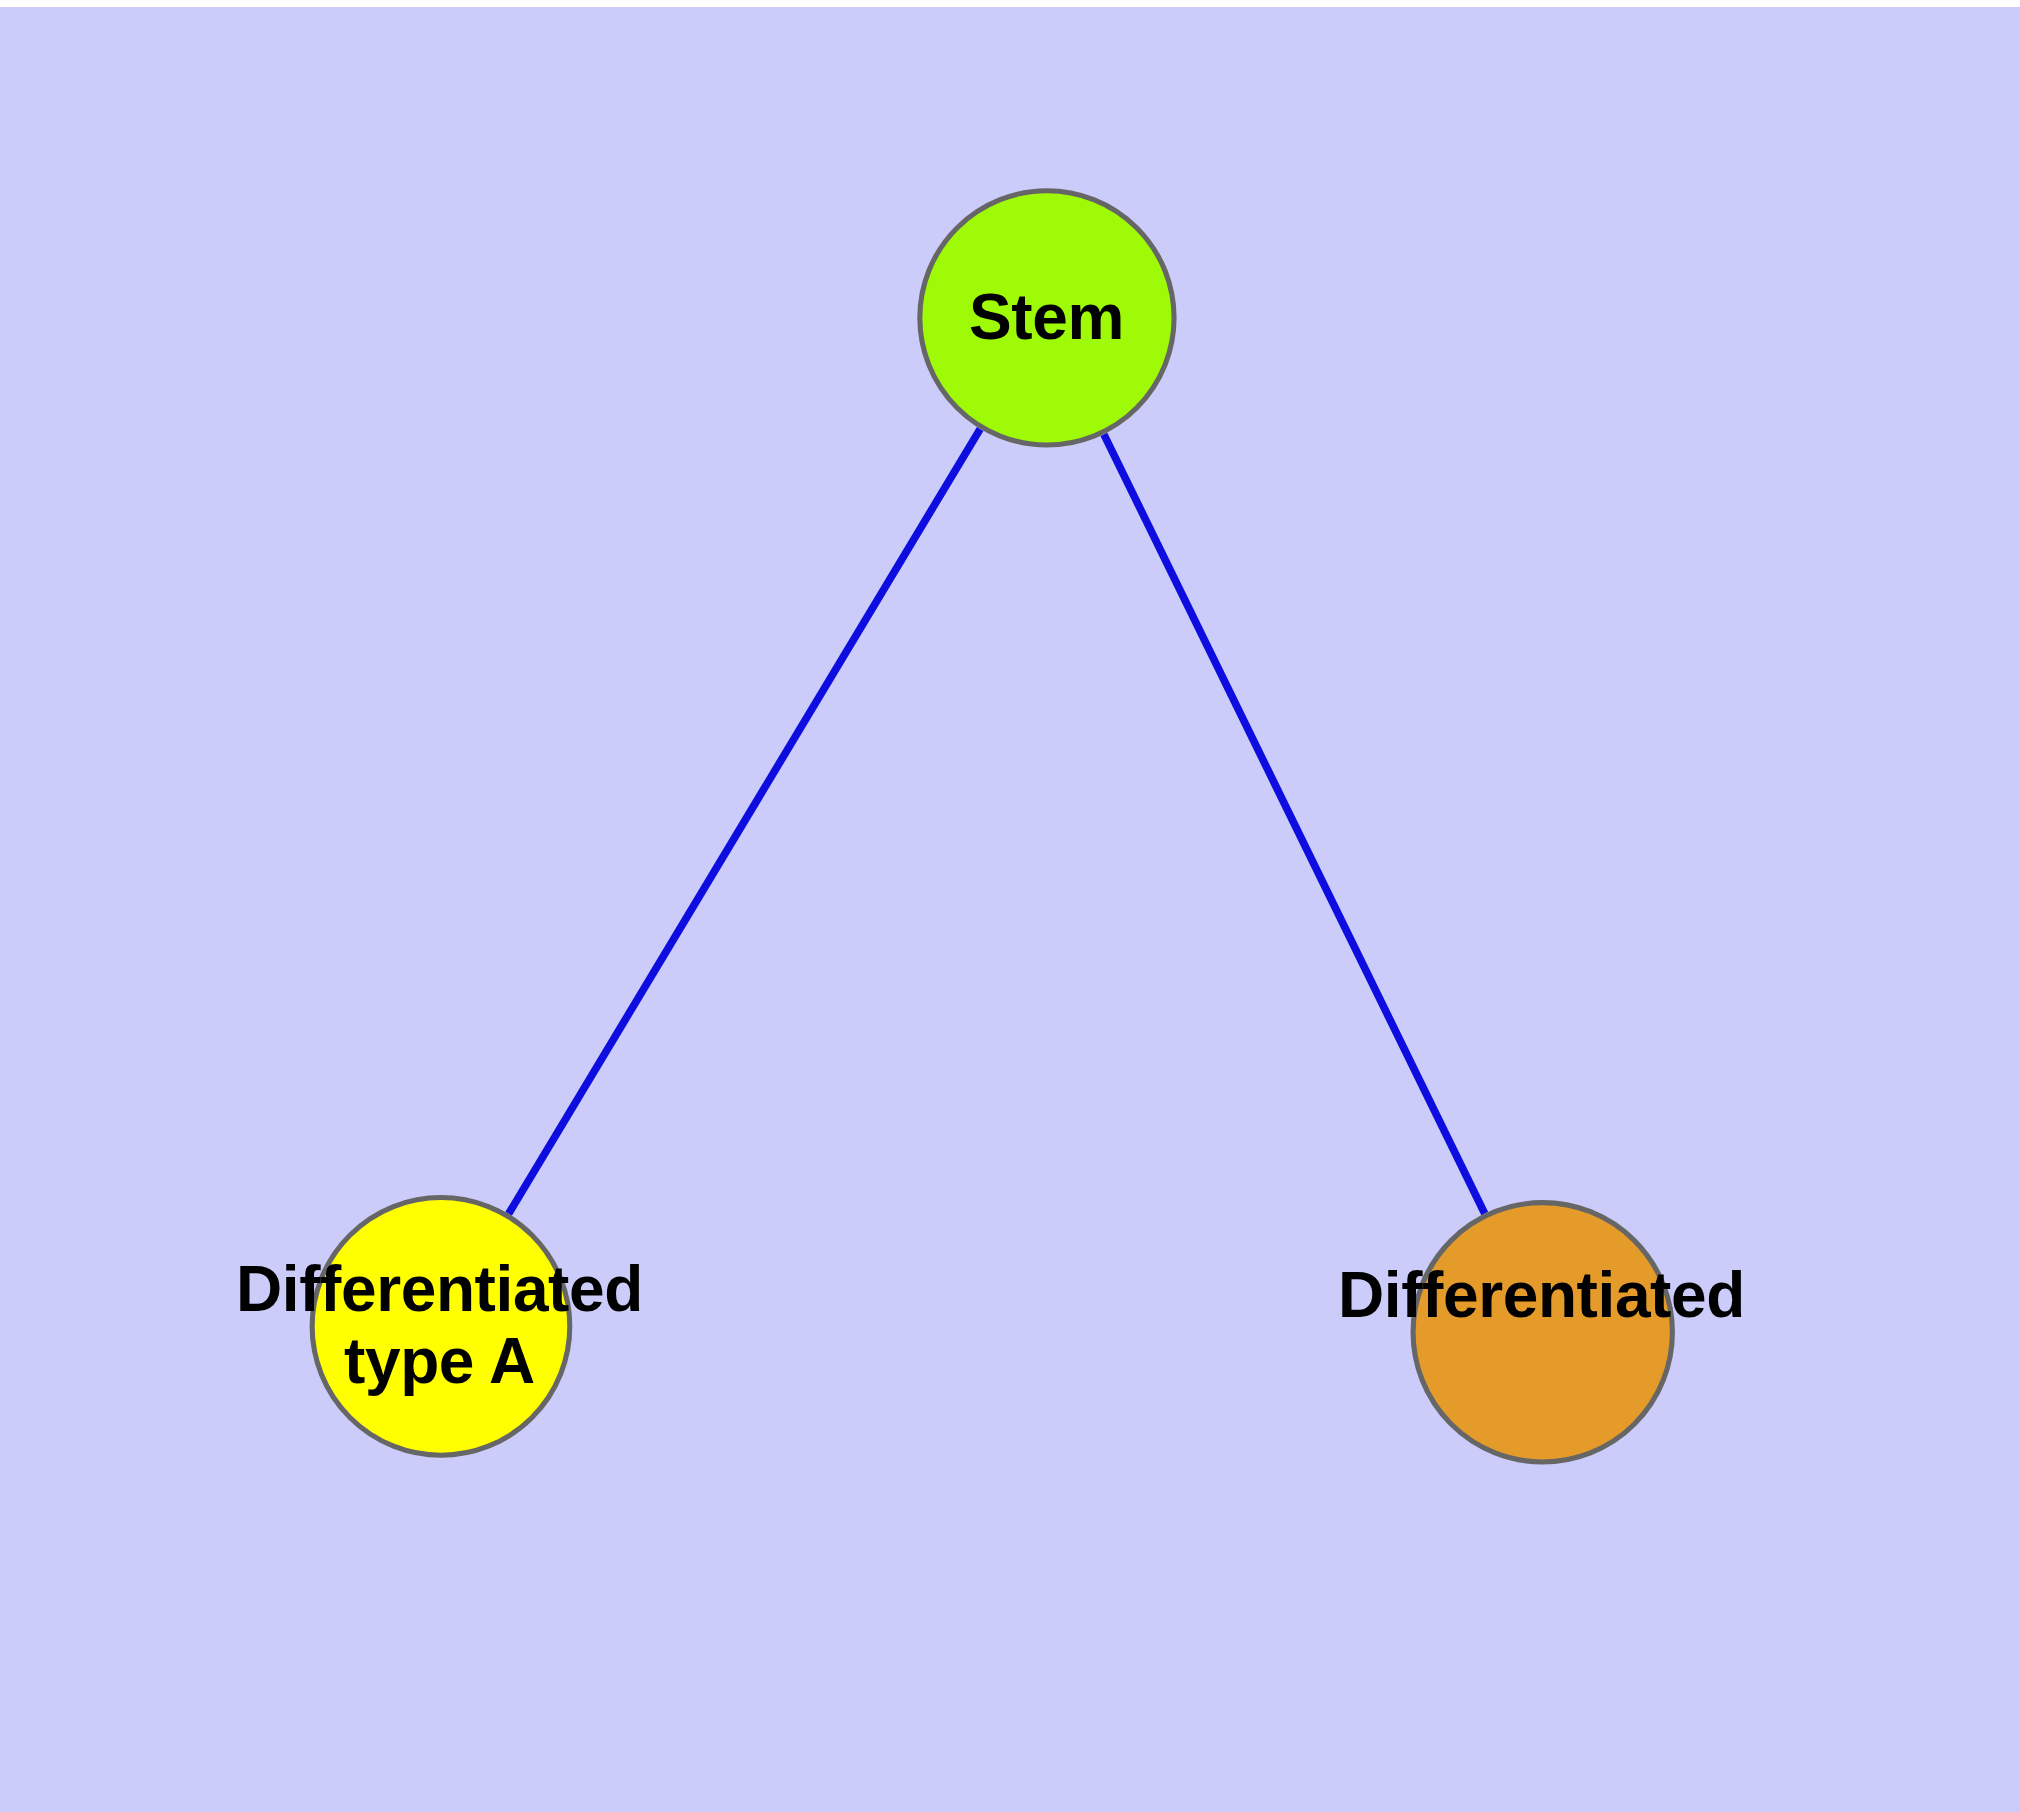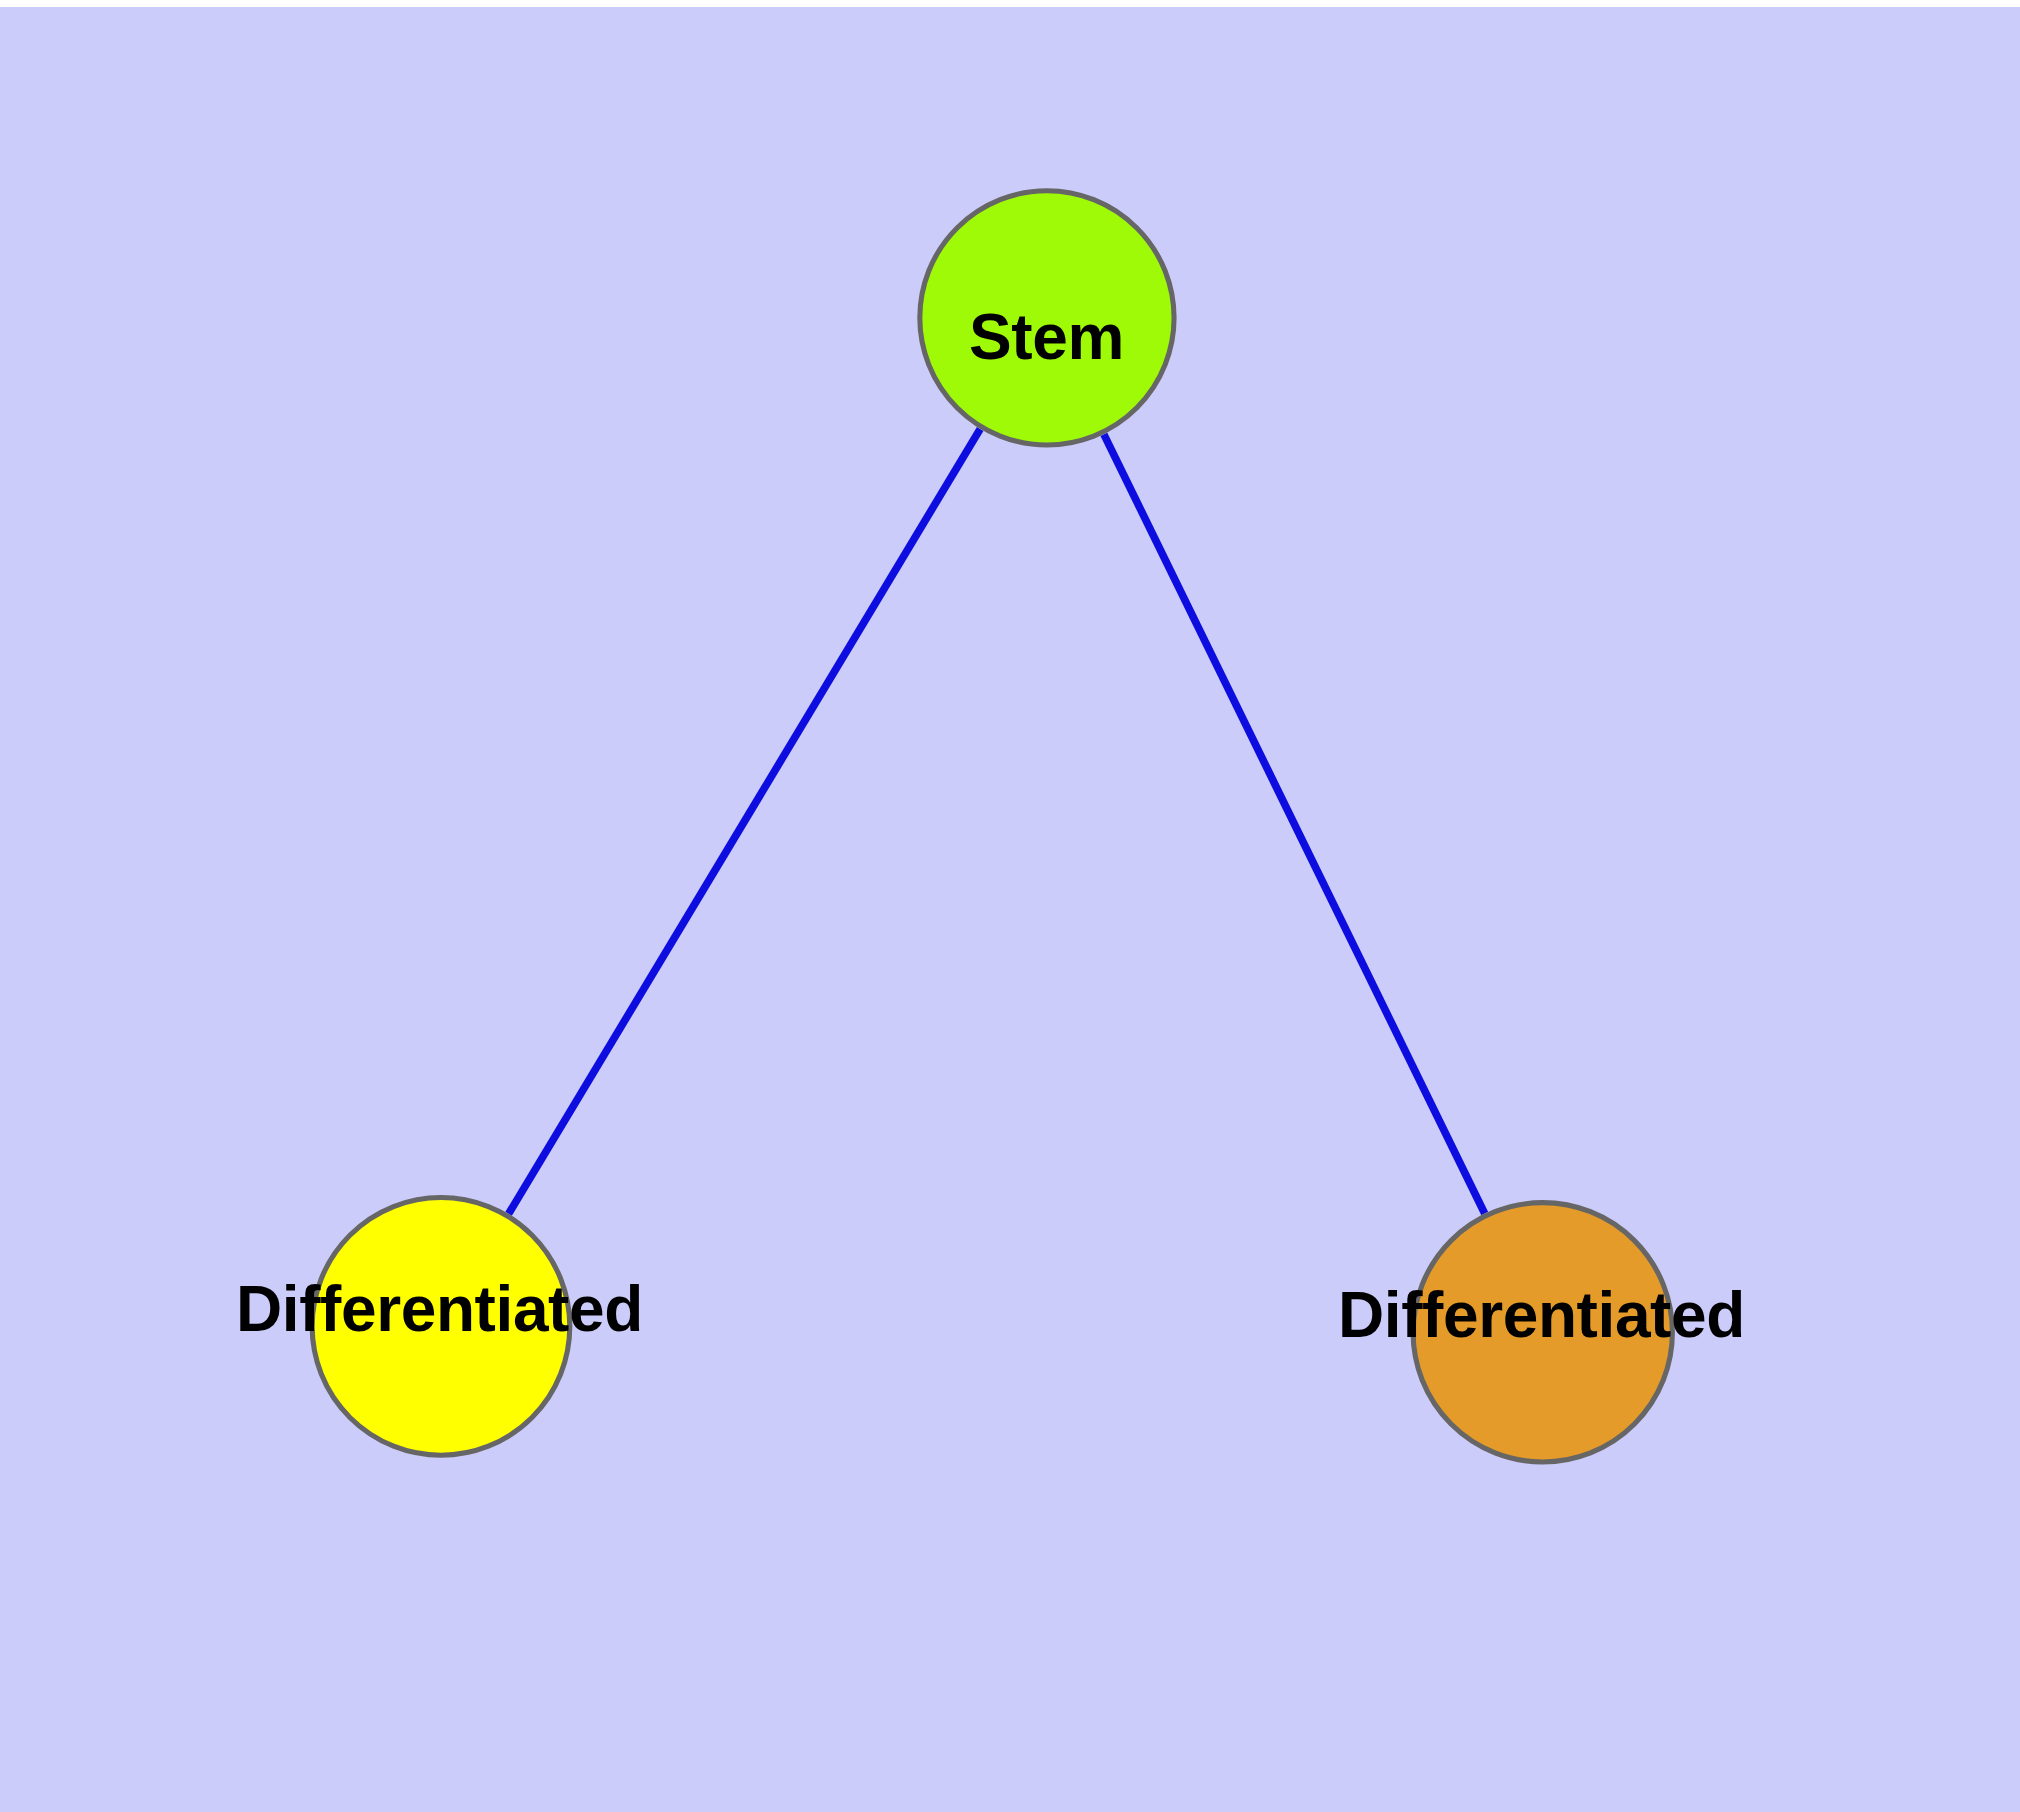--- a/index.html
+++ b/index.html
@@ -34,21 +34,20 @@
   }
   .node-label {
     position: absolute;
     text-align: center;
     color: #000000;
     font-weight: bold;
     line-height: 1.12;
     white-space: pre;
     letter-spacing: -0.4px;
     pointer-events: none;
-    margin-top: 20px;
     -webkit-font-smoothing: antialiased;
   }
   .node-hit {
     position: absolute;
     border-radius: 50%;
   }
 </style>
 </head>
 <body>
 
@@ -63,21 +62,21 @@
       </g>
     <g id="node-layer">
         <circle cx="1235" cy="375" r="150" fill="#9efa06" stroke="#666666" stroke-width="6"></circle>
         <circle cx="520" cy="1565" r="152" fill="#ffff00" stroke="#666666" stroke-width="6"></circle>
         <circle cx="1820" cy="1572" r="153" fill="#e59b29" stroke="#666666" stroke-width="6"></circle>
       </g>
   </svg>
 
   <div id="label-layer">
       <div class="node-label" style="font-size: 64px; color: rgb(0, 0, 0); left: 969px; top: 282px;"><div>Stem</div></div>
-      <div class="node-label" style="font-size: 64px; color: rgb(0, 0, 0); left: 236px; top: 1254px;"><div>Differentiated</div></div>
+      <div class="node-label" style="font-size: 64px; color: rgb(0, 0, 0); left: 236px; top: 1254px;"><div>Differentiated</div><div>type A</div></div>
       <div class="node-label" style="font-size: 64px; color: rgb(0, 0, 0); left: 1338px; top: 1260px;"><div>Differentiated</div></div>
     </div>
   <div id="hit-layer">
       <div class="node-hit" style="left: 920px; top: 191px; width: 254px; height: 254px;"></div>
       <div class="node-hit" style="left: 312px; top: 1198px; width: 258px; height: 258px;"></div>
       <div class="node-hit" style="left: 1413px; top: 1203px; width: 259px; height: 259px;"></div>
     </div>
 
 </div>
 

